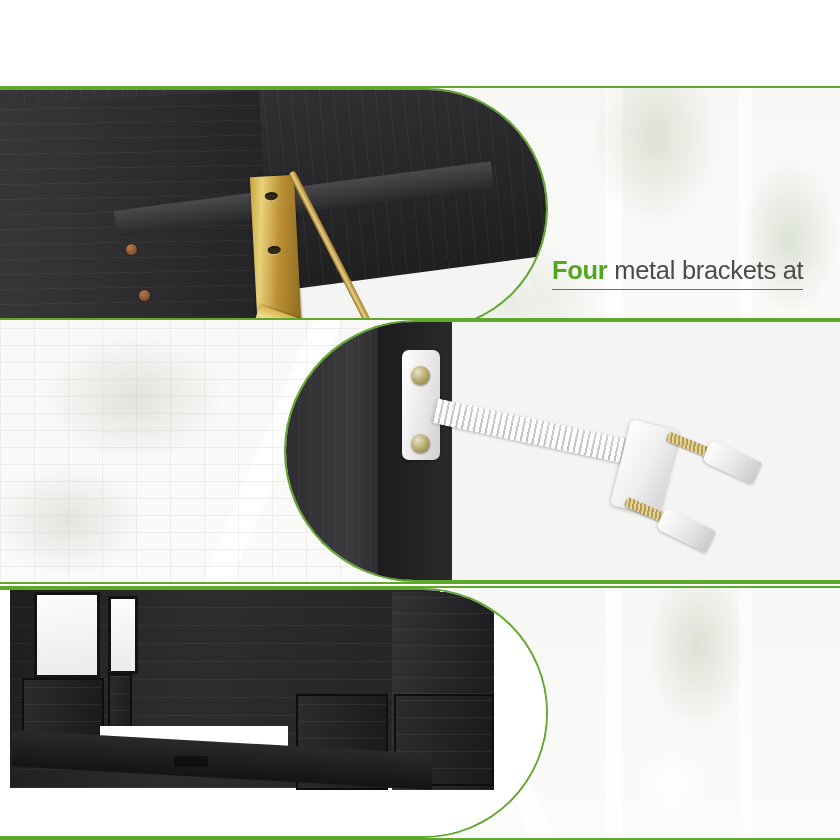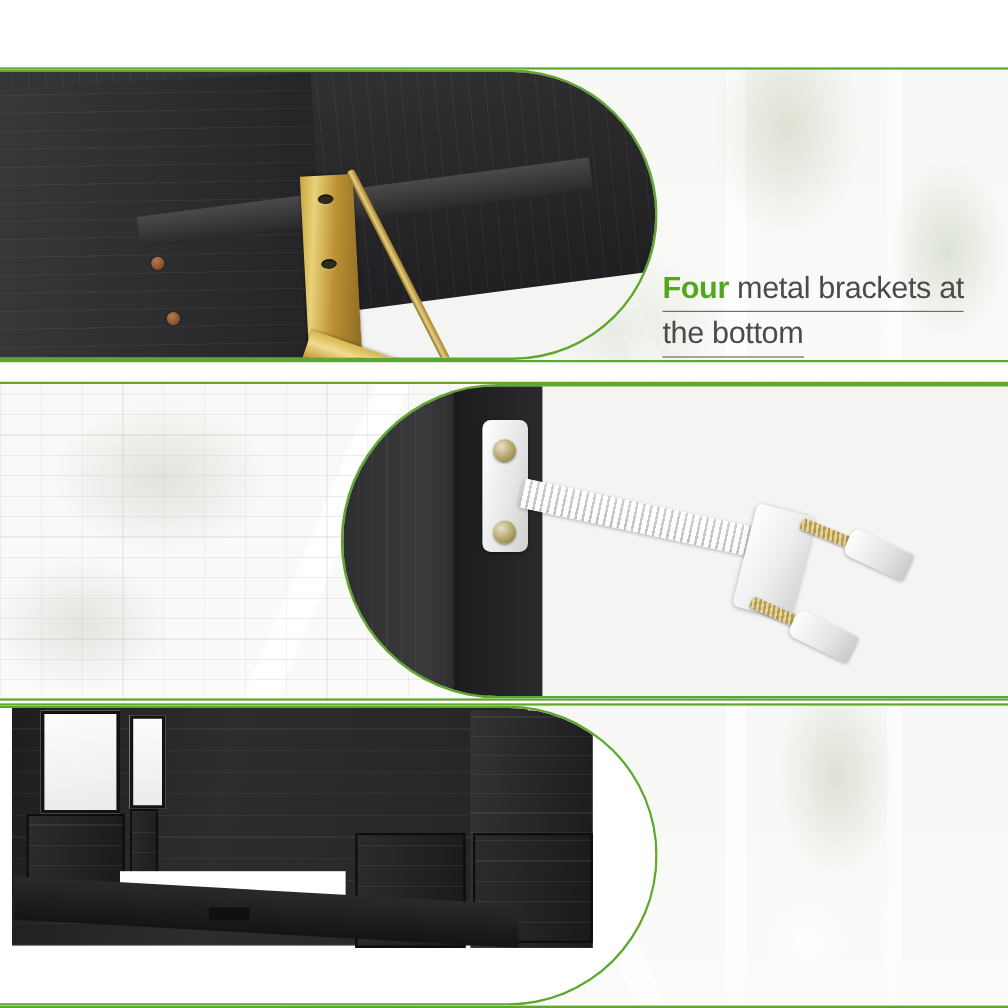--- a/index.html
+++ b/index.html
@@ -40,21 +40,21 @@
     margin-top: 4px;
     border-radius: 1px;
   }
 
   
   .panel {
     position: absolute; left: 0;
     width: 840px;
     overflow: hidden;
   }
-  #panel-1 { top: 56px;  height: 246px; }
+  #panel-1 { top: 86px;  height: 246px; }
   #panel-2 { top: 318px; height: 266px; }
   #panel-3 { top: 586px; height: 254px; }
 
   
   .backdrop {
     position: absolute; inset: 0;
     background-color: #eeeeea;
   }
   .backdrop::before {
     
@@ -334,23 +334,20 @@
           
         </div>
         <div class="p1-brace"></div>
       </div>
     </div>
 
     <div class="caption" id="caption-1">
       <span class="line">
         <span class="accent">Four</span><span> metal brackets at</span>
       </span>
-      <span class="line">
-        <span>the bottom</span>
-      </span>
     </div>
   </div>
 
   <div class="panel" id="panel-2">
     <div class="backdrop backdrop-brick"></div>
     <div class="rule-top"></div>
     <div class="rule-bottom"></div>
 
     <div class="photo photo-right">
       <div class="photo-inner">

